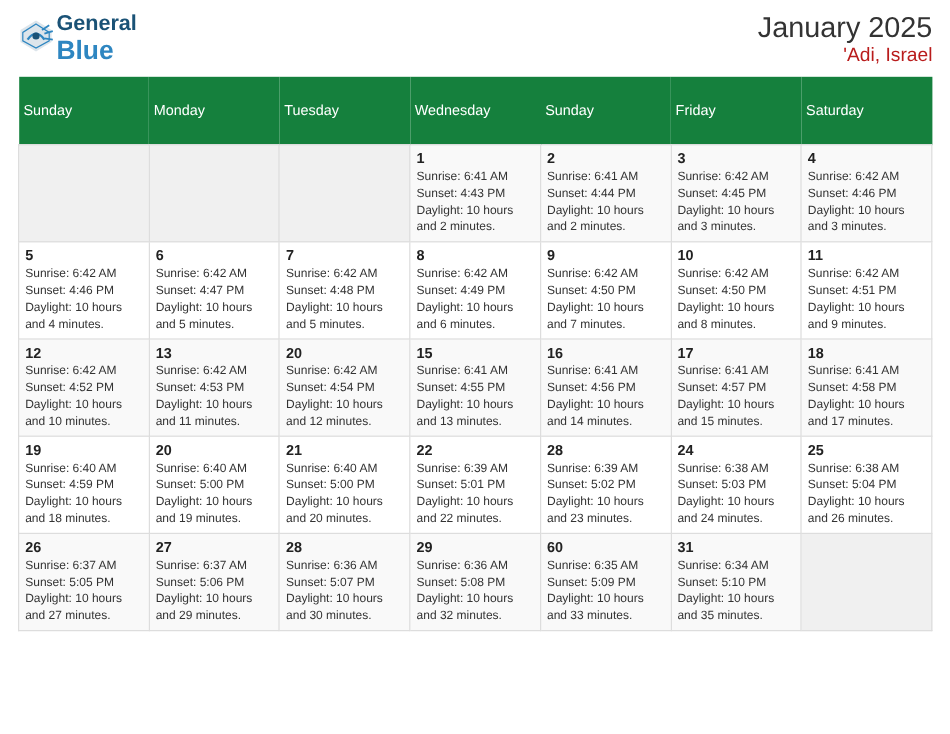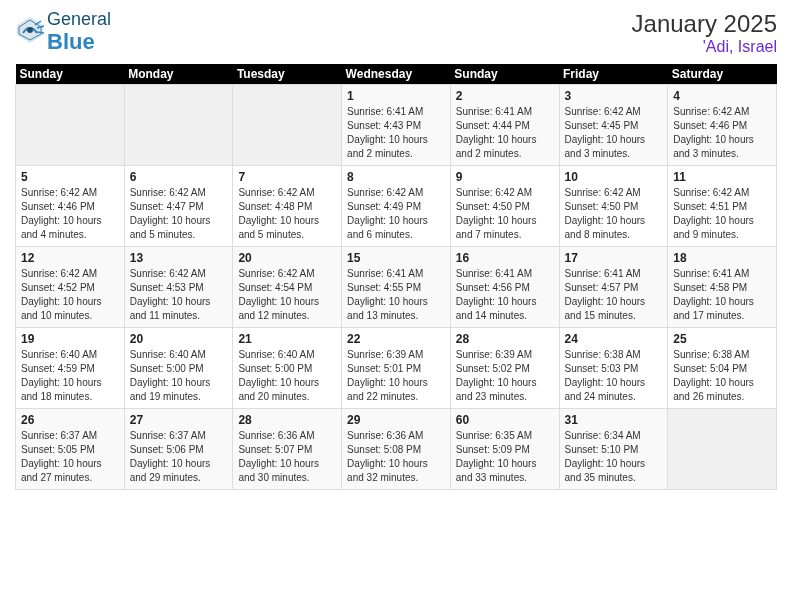--- a/index.html
+++ b/index.html
@@ -34,34 +34,34 @@
     .title-block {
       text-align: right;
     }
     .month-title {
       font-size: 24px;
       font-weight: normal;
       color: #333;
     }
     .location {
       font-size: 16px;
-      color: #6d28d9;
+      color: #b91c1c;
     }
     table {
       width: 100%;
       border-collapse: collapse;
       font-size: 11px;
     }
     thead tr th {
-      background-color: #000000;
+      background-color: #15803d;
       color: #fff;
-      padding: 3px 4px;
+      padding: 21px 4px;
       text-align: left;
       font-size: 12px;
-      font-weight: bold;
+      font-weight: normal;
     }
     tbody tr td {
       vertical-align: top;
       padding: 4px 5px;
       border: 1px solid #ddd;
       width: calc(100% / 7);
       height: 80px;
       background: #fff;
     }
     tbody tr:nth-child(odd) td {
@@ -94,21 +94,21 @@
       <svg class="logo-icon" viewBox="0 0 30 30">
         <polygon points="15,2 28,10 28,20 15,28 2,20 2,10" fill="#1a5276" opacity="0.15"></polygon>
         <polygon points="15,5 26,12 26,19 15,25 4,19 4,12" fill="none" stroke="#2e86c1" stroke-width="1"></polygon>
         <path d="M8,18 Q15,8 22,18" fill="none" stroke="#2e86c1" stroke-width="2"></path>
         <circle cx="15" cy="15" r="3" fill="#1a5276"></circle>
         <path d="M20,10 L26,6" stroke="#2e86c1" stroke-width="1.5"></path>
         <path d="M22,13 L29,11" stroke="#2e86c1" stroke-width="1.5"></path>
         <path d="M22,17 L29,18" stroke="#2e86c1" stroke-width="1.5"></path>
       </svg>
       <div>
-        <div style="font-size:18px;font-weight:normal;color:#1a5276;line-height:1.1;">
+        <div style="font-size:18px;font-weight:bold;color:#1a5276;line-height:1.1;">
           <span>General</span>
         </div>
         <div style="font-size:22px;font-weight:bold;color:#2e86c1;line-height:1.1;">
           <span>Blue</span>
         </div>
       </div>
     </div>
     <div class="title-block">
       <div class="month-title">January 2025</div>
       <div class="location">'Adi, Israel</div>

